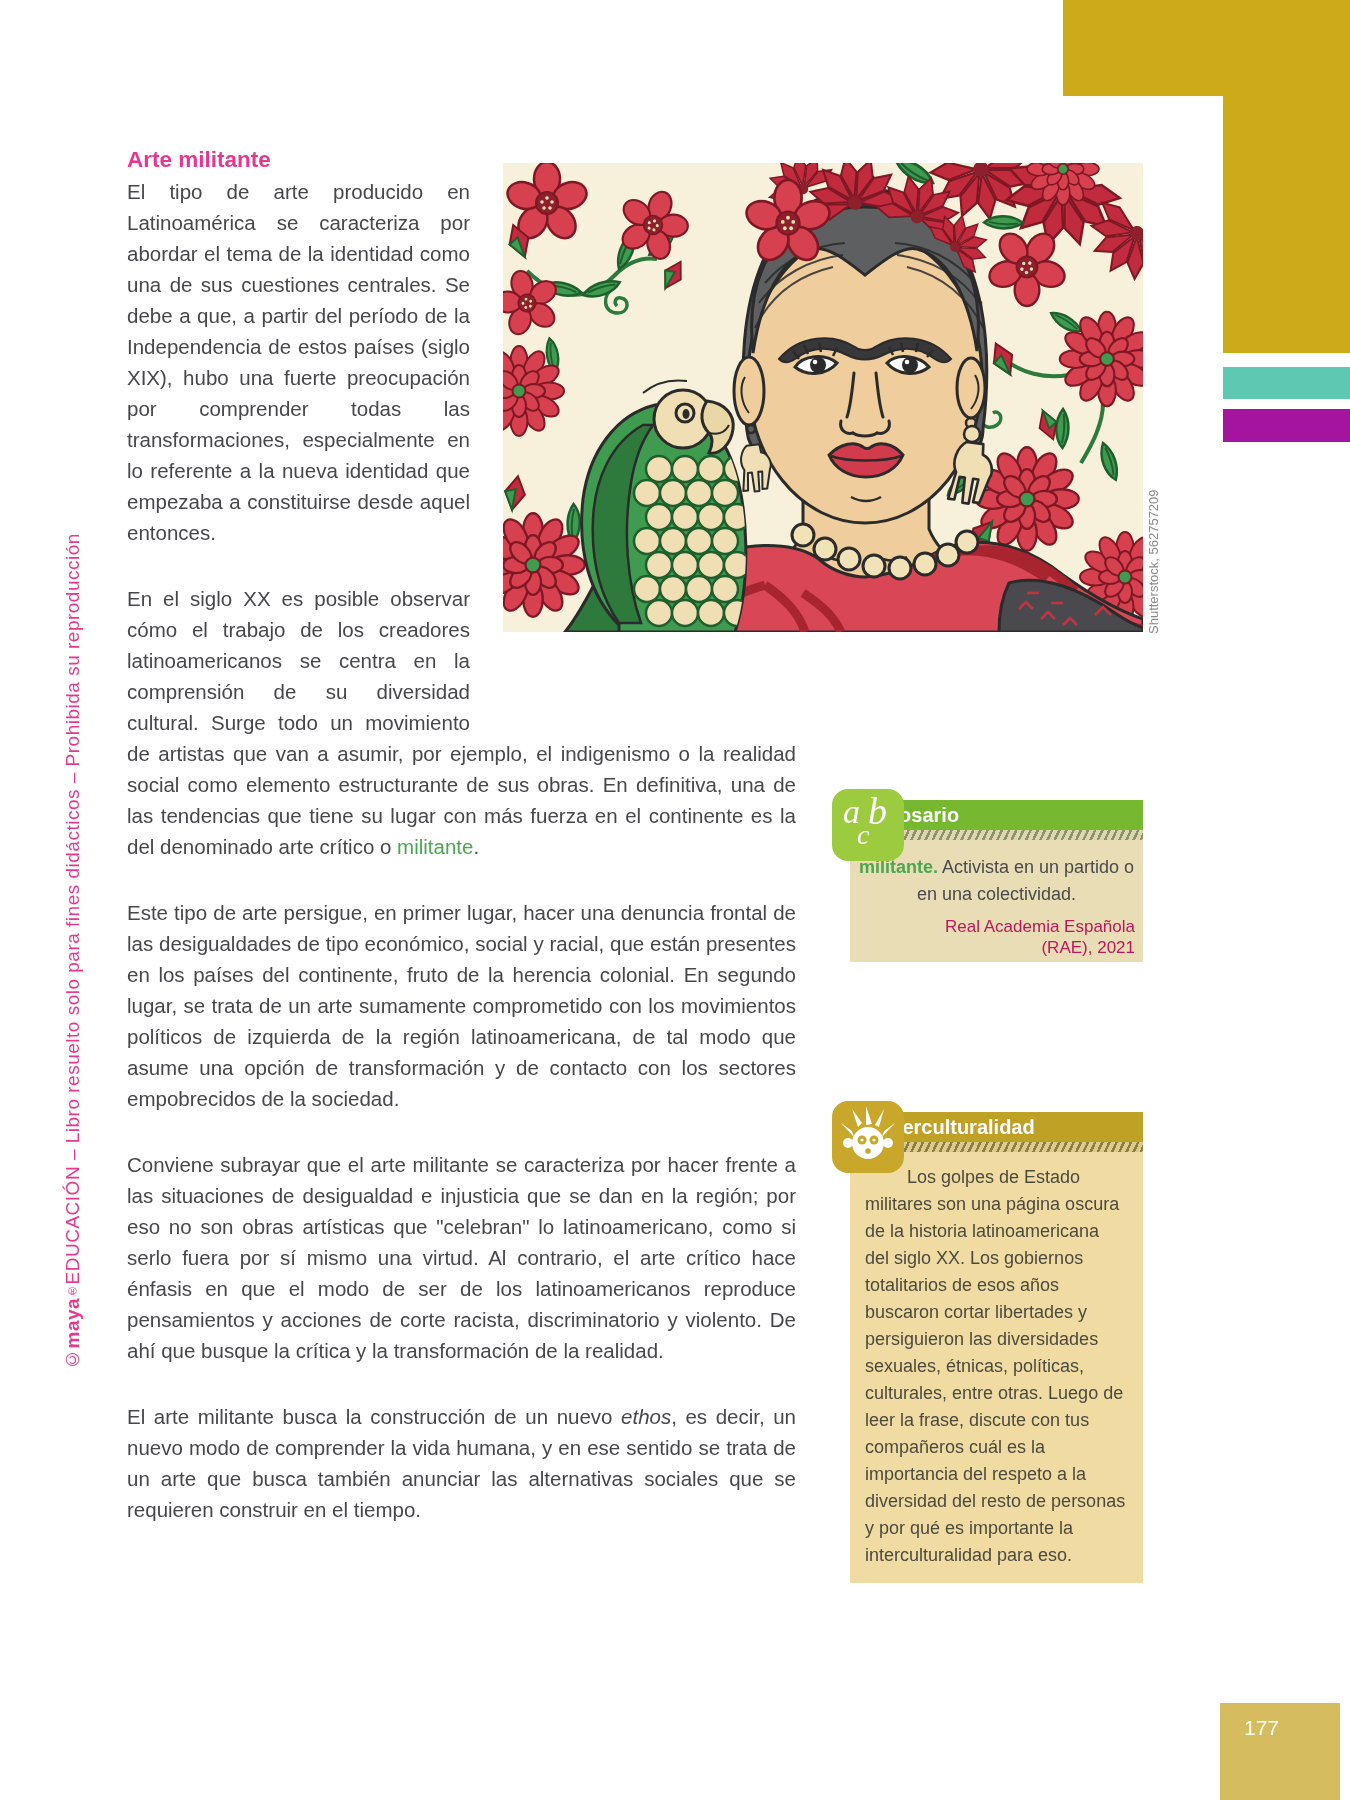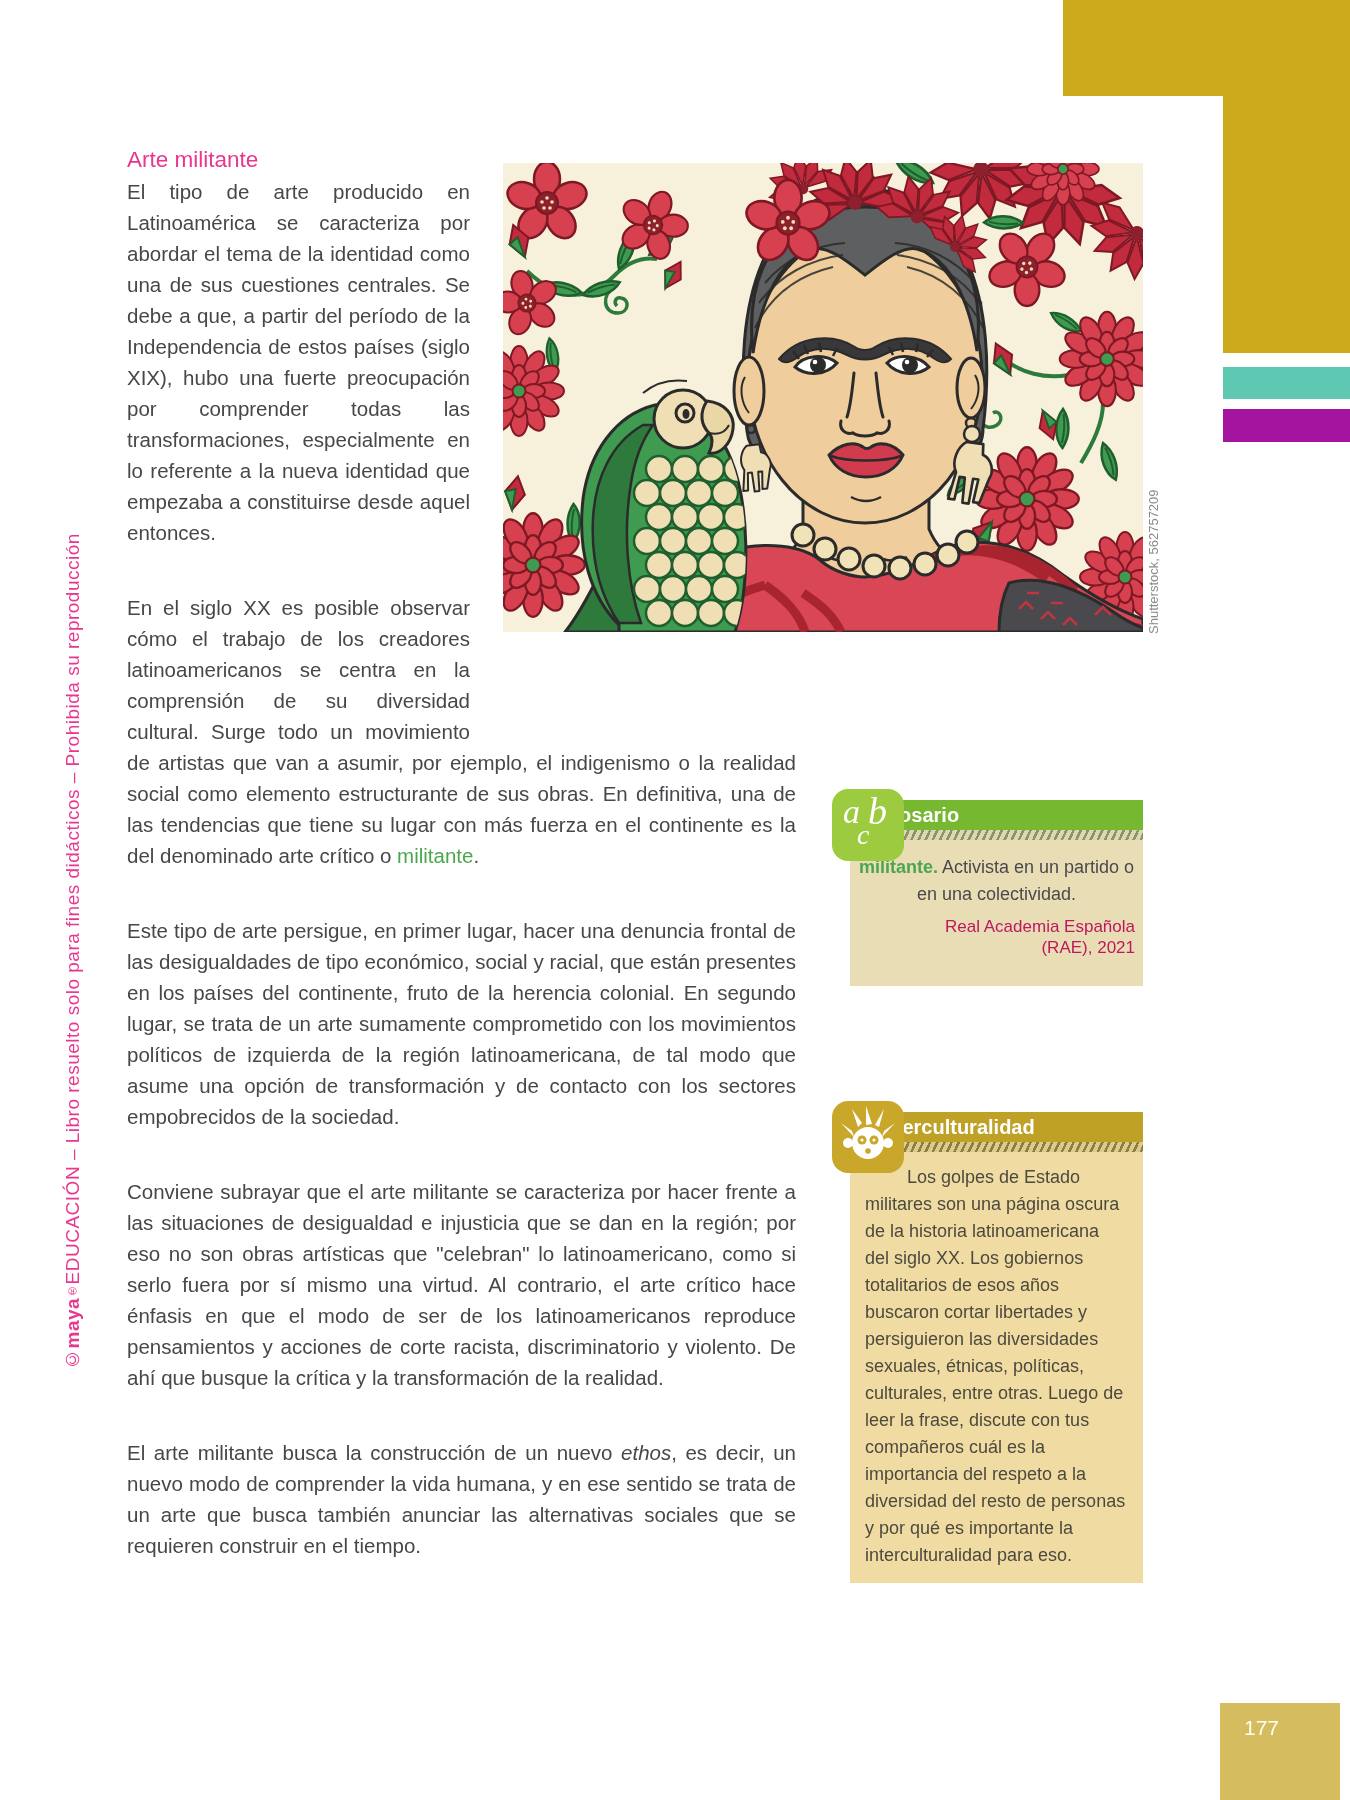--- a/index.html
+++ b/index.html
@@ -16,26 +16,26 @@
   .page-num{color:#FFFDF4;font-size:21px;padding:13px 0 0 24px;}
 
   
   .sidebar{position:absolute;left:62px;top:428px;height:942px;
            writing-mode:vertical-rl;transform:rotate(180deg);
            color:#E8378F;font-size:19px;letter-spacing:.5px;white-space:nowrap;}
   .sidebar .bold{font-weight:bold;}
   .sidebar .sup{font-size:.62em;}
 
   
-  .title{position:absolute;left:127px;top:132px;font-size:22.5px;font-weight:normal;color:#E8378F;}
+  .title{position:absolute;left:127px;top:132px;font-size:22.5px;font-weight:bold;color:#E8378F;}
   .article{position:absolute;left:127px;top:176px;width:669px;
            font-size:20.5px;line-height:31px;text-align:justify;
            hyphens:auto;-webkit-hyphens:auto;}
   .article p{margin:0;}
-  .article p + p{margin-top:44px;}
+  .article p + p{margin-top:35px;}
   .img-spacer{float:right;width:326px;height:544px;}
   .green{color:#4CA64F;}
   .green-bold{color:#4CA64F;font-weight:bold;}
   .bold{font-weight:normal;}
   .italic{font-style:italic;}
 
   
   .figure{position:absolute;left:503px;top:163px;width:640px;height:469px;}
   .figure svg{display:block;}
   .caption{position:absolute;left:508px;top:650px;width:632px;margin:0;
@@ -49,21 +49,21 @@
   .side-box{position:absolute;left:850px;width:293px;}
   .box-glossary{top:800px;}
   .box-inter{top:1112px;}
   .box-header{height:30px;display:flex;align-items:center;padding-left:28px;
               color:#FFFFFF;font-weight:bold;font-size:20px;}
   .box-glossary .box-header{background:#76B82F;}
   .box-inter .box-header{background:#BFA125;}
   .hatch{height:10px;}
   .box-glossary .hatch{background:repeating-linear-gradient(115deg,#8D9464 0 2.5px,#DCD6B4 2.5px 6.5px);}
   .box-inter .hatch{background:repeating-linear-gradient(115deg,#8F7F3C 0 2.5px,#DCCB90 2.5px 6.5px);}
-  .box-body{padding:12px 8px 28px 8px;}
+  .box-body{padding:12px 8px 4px 8px;}
   .box-glossary .box-body{background:#E9DDB6;}
   .box-inter .box-body{background:#F0DCA2;padding:12px 15px 14px 15px;}
   .glossary-def{font-size:18px;line-height:27px;text-align:center;color:#4A4A4D;margin:2px 0 8px 0;}
   .glossary-src{font-size:17px;line-height:21px;text-align:right;color:#be185d;}
   .inter-text{font-size:18px;line-height:27px;color:#4C4A3F;text-align:left;text-indent:42px;margin:0;}
 
   .box-icon{position:absolute;left:-18px;top:-11px;width:72px;height:72px;border-radius:16px;z-index:2;}
   .icon-abc{background:#9CCB3F;}
   .icon-abc span{position:absolute;color:#fff;font-family:"Liberation Serif",serif;font-style:italic;}
   .icon-abc .l-a{left:11px;top:4px;font-size:34px;}

